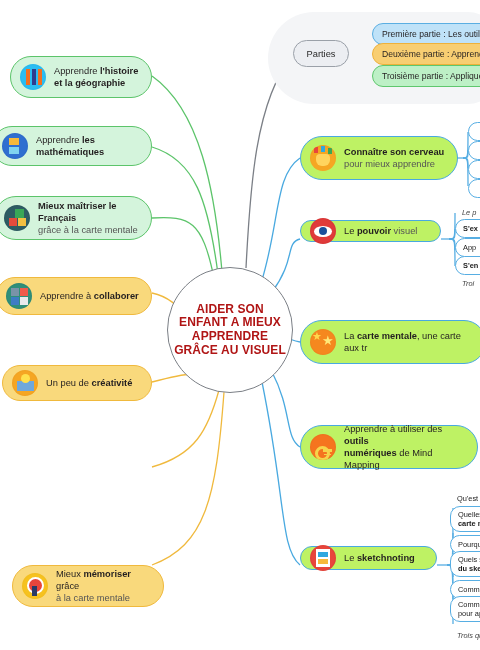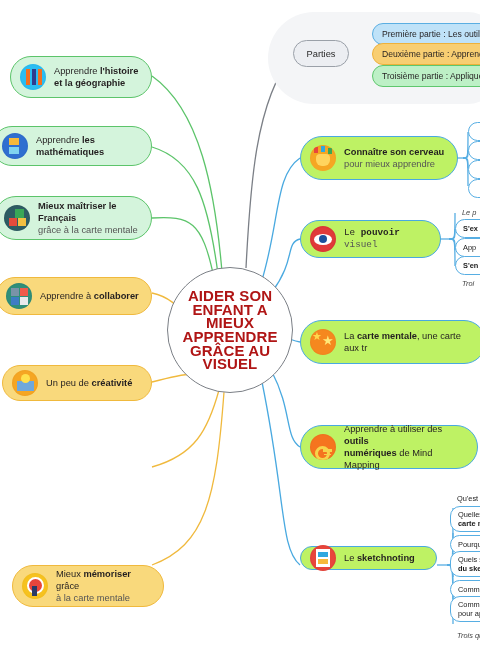--- a/index.html
+++ b/index.html
@@ -15,21 +15,21 @@
 
   
   .center-node {
     position: absolute; left: 167px; top: 267px;
     width: 126px; height: 126px; border-radius: 50%;
     background: #ffffff; border: 1.4px solid #7b7f86;
     display: flex; align-items: center; justify-content: center;
     z-index: 6;
   }
   .center-node .ctext {
-    color: #b01515; font-weight: bold; font-size: 15px;
+    color: #b01515; font-weight: bold; font-size: 12px;
     line-height: 13.6px; text-align: center; letter-spacing: .1px;
   }
 
   
   .node {
     position: absolute; display: flex; align-items: center;
     border-radius: 22px; z-index: 4; padding: 0 12px 0 9px;
   }
   .node .ico {
     flex: 0 0 auto; width: 26px; height: 26px; border-radius: 50%;
@@ -241,21 +241,21 @@
   </div>
 
   <div class="node n-blue" style="left:300px; top:136px; width:158px; height:44px;">
     <span class="ico ic-brain"></span>
     <span class="txt">
       <b>Connaître son cerveau</b><br>
       <span class="lt">pour mieux apprendre</span>
     </span>
   </div>
 
-  <div class="node n-blue" style="left:300px; top:220px; width:141px; height:38px;font-family:Liberation Mono, monospace;">
+  <div class="node n-blue" style="left:300px; top:220px; width:141px; height:22px;">
     <span class="ico ic-eye"></span>
     <span class="txt">
       <span>Le </span><b>pouvoir</b><span class="lt"> visuel</span>
     </span>
   </div>
 
   <div class="node n-blue" style="left:300px; top:320px; width:186px; height:44px;">
     <span class="ico ic-star"></span>
     <span class="txt">
       <span>La </span><b>carte mentale</b><span>, une carte aux tr</span><br>

